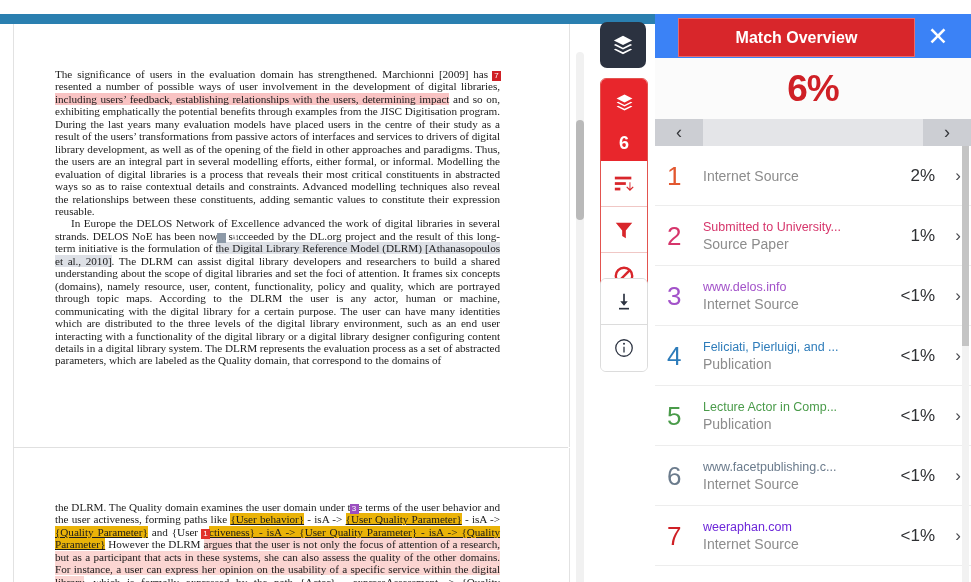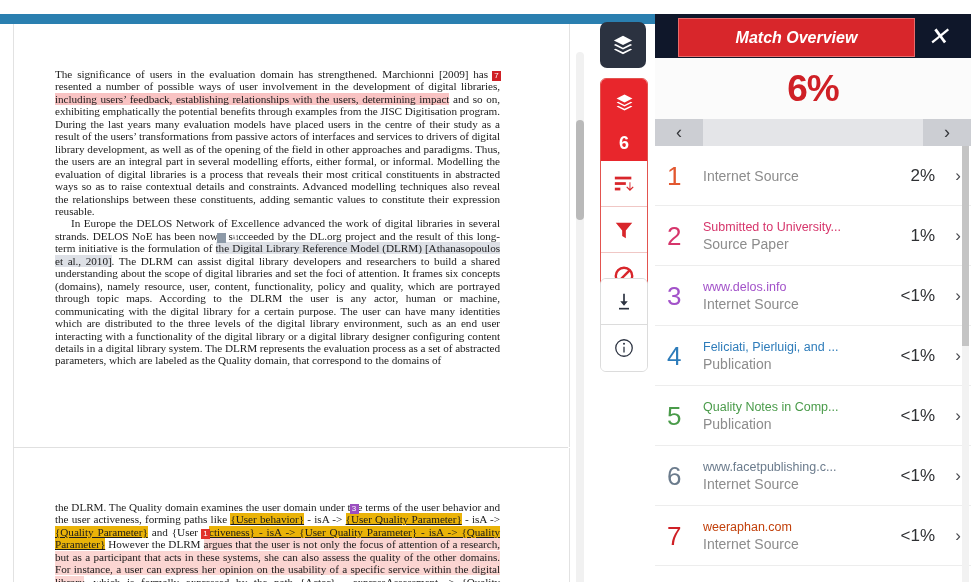--- a/index.html
+++ b/index.html
@@ -99,21 +99,21 @@
   }
   .rail2 .rail-cell{border-bottom:1px solid #dcdcdc;}
   .rail2 .rail-cell:last-child{border-bottom:none;}
 
   
   .panel{
     position:absolute;left:655px;top:14px;width:316px;height:568px;
     background:#f7f7f8;overflow:hidden;
   }
   .panel-head{
-    position:relative;height:44px;background:#0f172a;font-style:italic;
+    position:relative;height:44px;background:#3b82f6;
   }
   .panel-title{
     position:absolute;left:23px;top:4px;width:235px;height:37px;
     background:#d8262b;border:1px solid #e86b6b;
     color:#fff;font-size:16px;font-weight:bold;
     display:flex;align-items:center;justify-content:center;
   }
   .panel-close{
     position:absolute;right:8px;top:0;width:50px;height:44px;
     display:flex;align-items:center;justify-content:center;
@@ -306,39 +306,39 @@
         <div class="m-body">
           <div class="m-name" style="color: rgb(46, 124, 186);">Feliciati, Pierluigi, and ...</div>
           <div class="m-type">Publication</div>
         </div>
         <div class="m-pct">&lt;1%</div>
         <div class="m-arrow">›</div>
       </div>
       <div class="match-row">
         <div class="m-idx" style="color: rgb(74, 155, 74);">5</div>
         <div class="m-body">
-          <div class="m-name" style="color: rgb(74, 155, 74);">Quality Notes in Comp...</div>
+          <div class="m-name" style="color: rgb(74, 155, 74);">Lecture Actor in Comp...</div>
           <div class="m-type">Publication</div>
         </div>
         <div class="m-pct">&lt;1%</div>
         <div class="m-arrow">›</div>
       </div>
       <div class="match-row">
         <div class="m-idx" style="color: rgb(107, 123, 140);">6</div>
         <div class="m-body">
           <div class="m-name" style="color: rgb(107, 123, 140);">www.facetpublishing.c...</div>
           <div class="m-type">Internet Source</div>
         </div>
         <div class="m-pct">&lt;1%</div>
         <div class="m-arrow">›</div>
       </div>
       <div class="match-row">
         <div class="m-idx" style="color: rgb(207, 32, 38);">7</div>
         <div class="m-body">
-          <div class="m-name" style="color: #c2410c;">weeraphan.com</div>
+          <div class="m-name" style="color: #6d28d9;">weeraphan.com</div>
           <div class="m-type">Internet Source</div>
         </div>
         <div class="m-pct">&lt;1%</div>
         <div class="m-arrow">›</div>
       </div>
 
       <div class="panel-scroll-track"></div>
       <div class="panel-scroll-thumb"></div>
     </div>
   </div>

